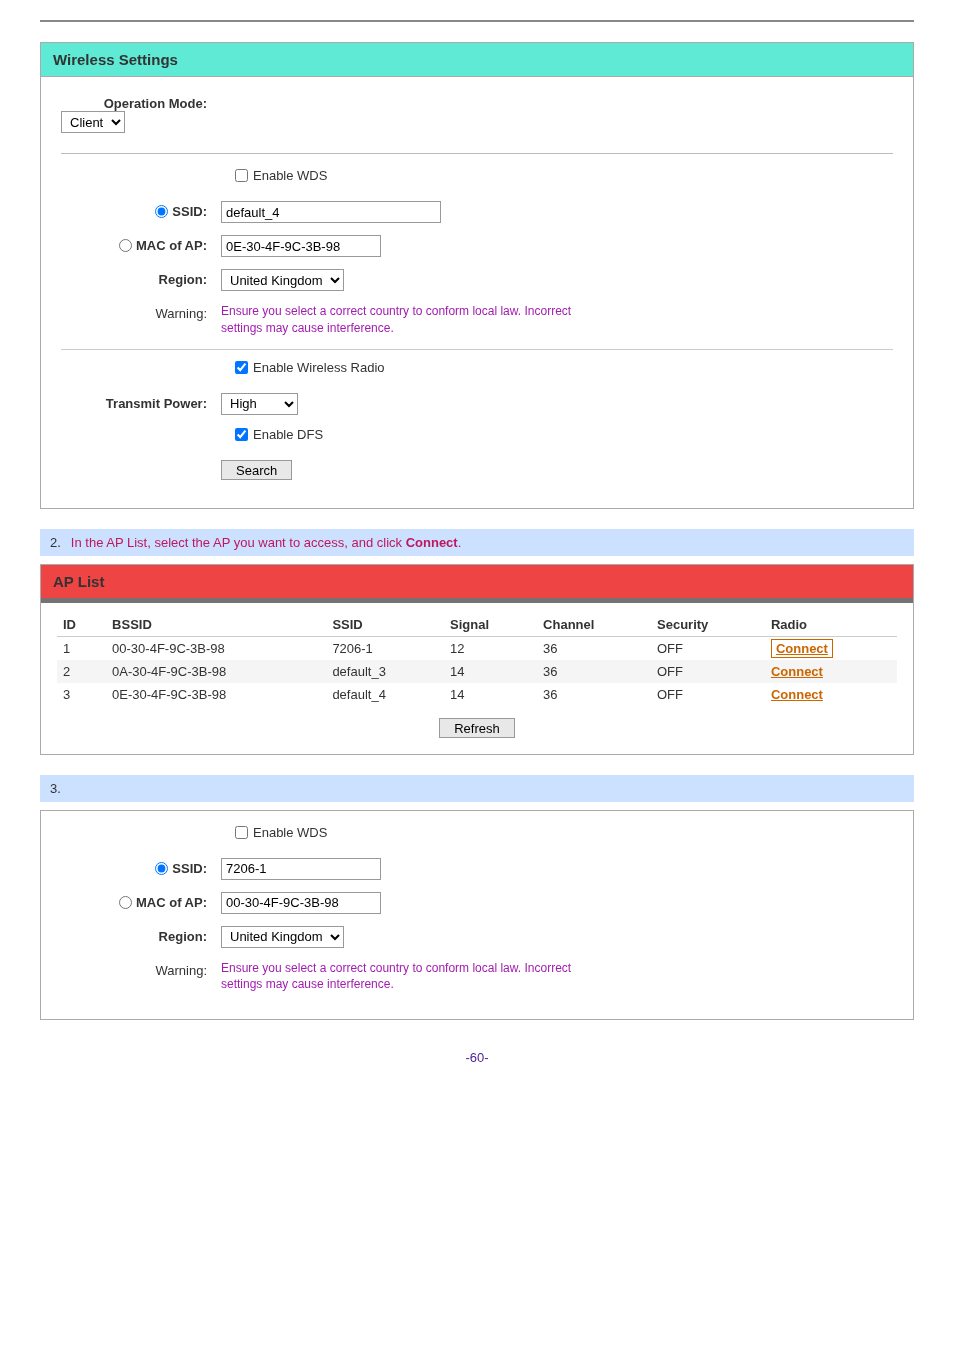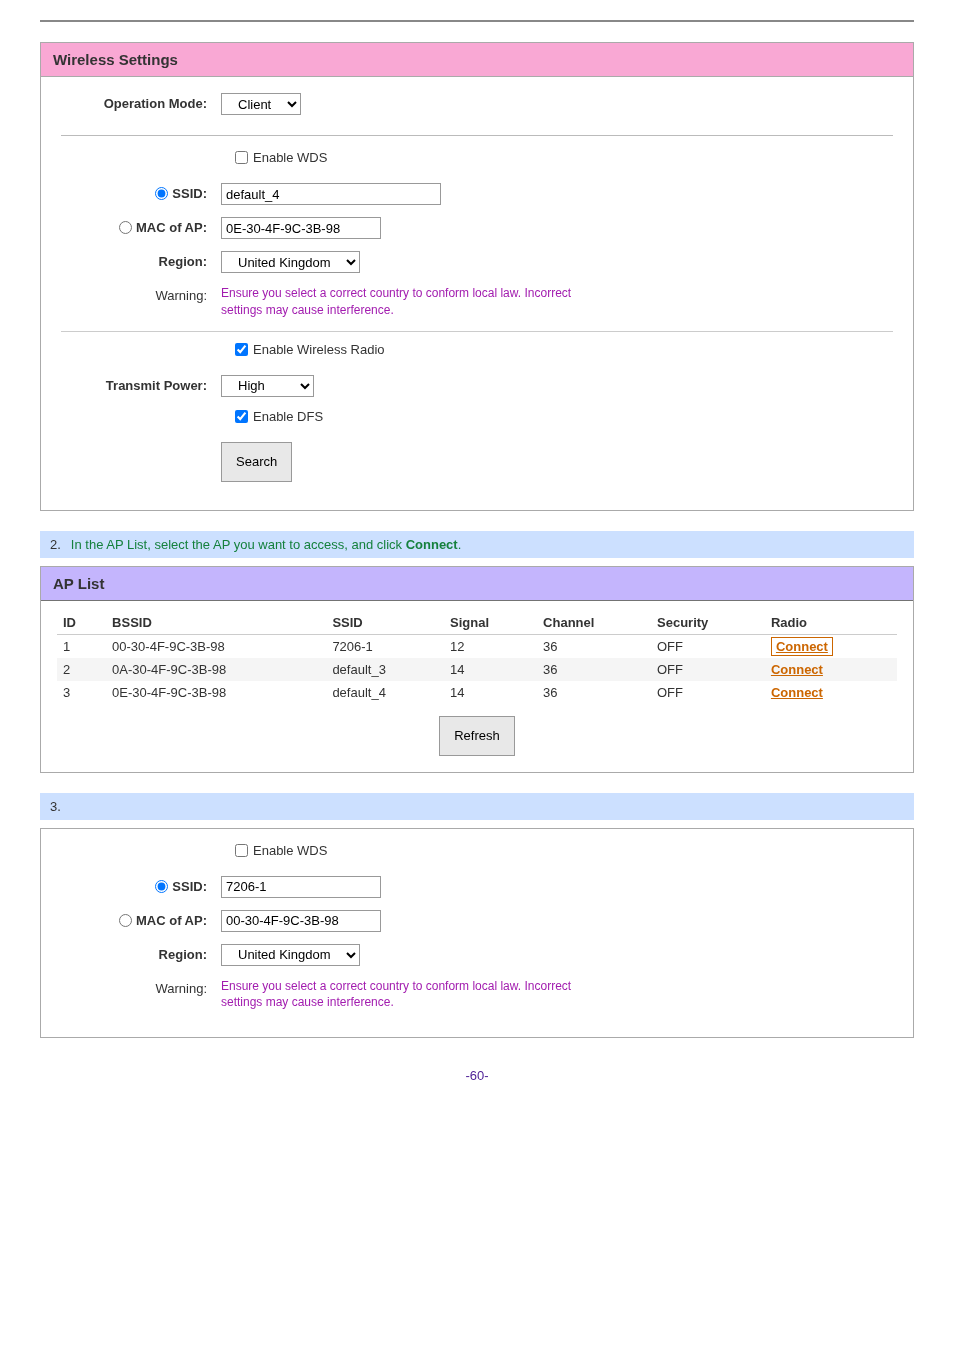--- a/index.html
+++ b/index.html
@@ -19,21 +19,21 @@
       border-top: 2px solid #888;
       margin-bottom: 20px;
     }
 
     
     .panel {
       border: 1px solid #aaa;
       margin-bottom: 20px;
     }
     .panel-header {
-      background: #f9a8d4;
+      background: #5eead4;
       padding: 8px 12px;
       font-size: 15px;
       font-weight: bold;
       border-bottom: 1px solid #aaa;
     }
     .panel-body {
       padding: 16px 20px;
     }
 
     
@@ -61,21 +61,21 @@
 
     input[type="text"] {
       border: 1px solid #999;
       padding: 2px 4px;
       font-size: 13px;
       height: 22px;
     }
 
     select {
       border: 1px solid #999;
-      padding: 1px 12px;
+      padding: 1px 4px;
       font-size: 13px;
       height: 22px;
       background: #fff;
     }
 
     .warning-text {
       font-size: 12px;
       color: #a21caf;
       max-width: 380px;
       line-height: 1.4;
@@ -91,57 +91,57 @@
     .checkbox-row input[type="checkbox"] {
       margin-right: 5px;
     }
 
     button.btn {
       border: 1px solid #999;
       background: #e8e8e8;
       padding: 2px 14px;
       font-size: 13px;
       cursor: pointer;
-      height: 40px;
+      height: 20px;
     }
 
     
     .instruction-row {
       display: flex;
       align-items: baseline;
       gap: 10px;
       margin-bottom: 8px;
       background: #cce0ff;
       padding: 6px 10px;
     }
     .instruction-num {
       font-size: 13px;
       font-weight: normal;
       color: #333;
       flex-shrink: 0;
     }
     .instruction-text {
       font-size: 13px;
-      color: #15803d;
+      color: #be185d;
     }
     .instruction-text strong {
       font-weight: bold;
     }
 
     
     .ap-list-panel {
       border: 1px solid #aaa;
       margin-bottom: 20px;
     }
     .ap-list-header {
-      background: #c4b5fd;
+      background: #ef4444;
       padding: 8px 12px;
       font-size: 15px;
       font-weight: bold;
-      border-bottom: 1px solid #737373;
+      border-bottom: 5px solid #737373;
     }
     .ap-list-body {
       padding: 10px 16px 16px 16px;
     }
     .ap-count {
       margin-bottom: 8px;
       font-size: 13px;
     }
 
     table.ap-table {
@@ -204,21 +204,21 @@
   </style>
 </head>
 <body>
 
 <hr class="top-rule">
 
 <div class="panel">
   <div class="panel-header">Wireless Settings</div>
   <div class="panel-body">
 
-    <div class="form-row" style="margin-bottom:20px;">
+    <div class="form-row" style="margin-bottom:20px;flex-direction:column;">
       <div class="form-label">Operation Mode:</div>
       <div class="form-control">
         <select>
           <option>Client</option>
           <option>AP</option>
           <option>WDS</option>
         </select>
       </div>
     </div>
 

